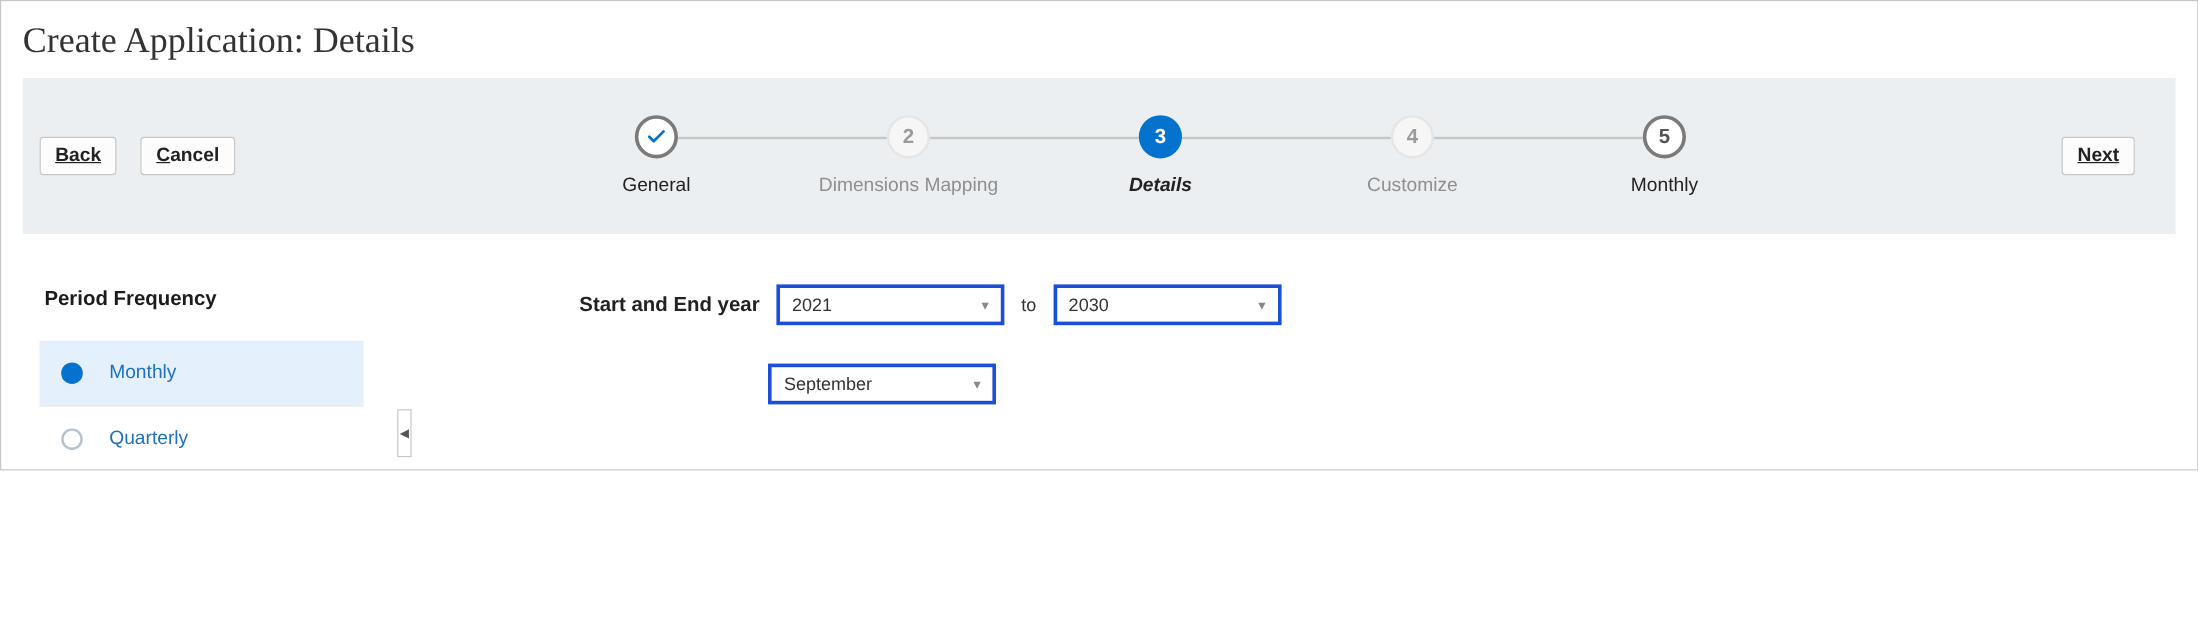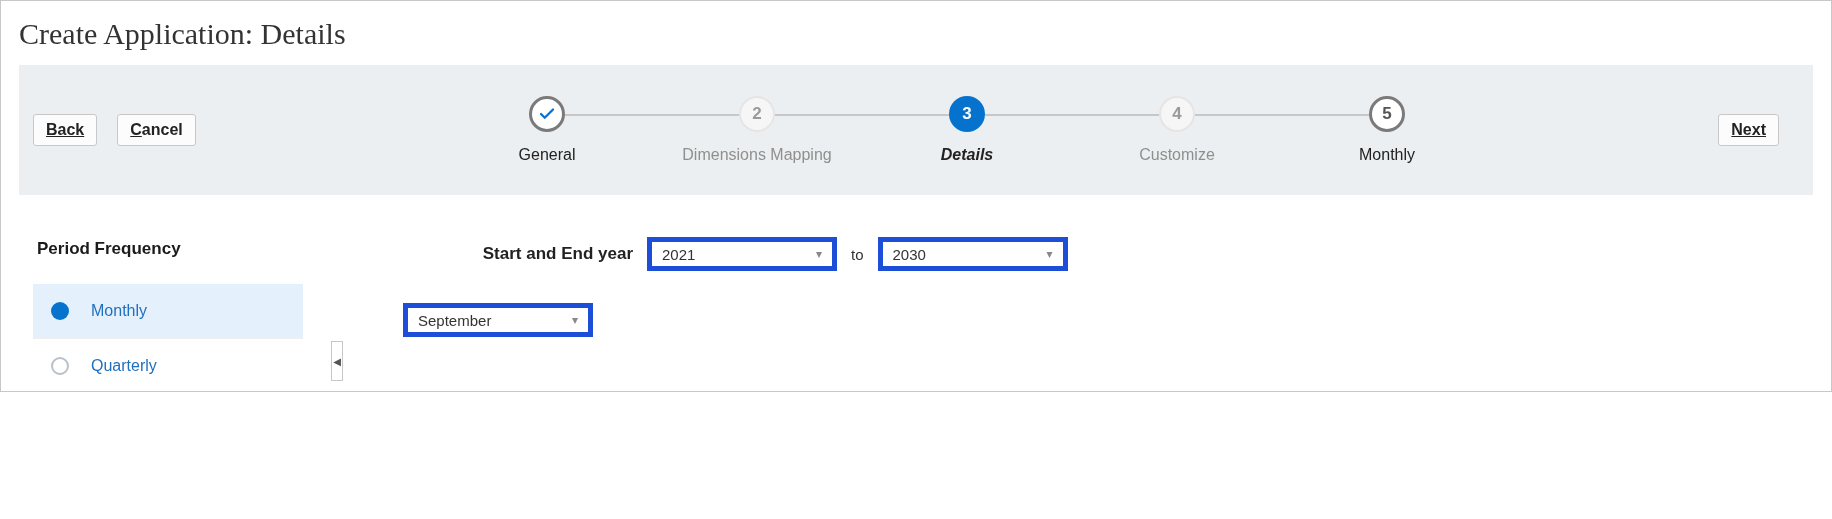--- a/index.html
+++ b/index.html
@@ -139,28 +139,28 @@
     background:#fff;
     display:flex;
     align-items:center;
     justify-content:center;
     font-size:10px;
     color:#555;
     cursor:pointer;
   }
 
   .form-col { padding:24px 0 0 60px; }
-  .form-row { display:flex; align-items:center; margin-bottom:32px; }
+  .form-row { display:flex; align-items:center; margin-bottom:32px;justify-content:center; }
   .form-label {
     font-size:17px; font-weight:700; color:#222;
     width:230px; text-align:right; margin-right:14px;
   }
   .select {
     display:flex; align-items:center; justify-content:space-between;
-    border:5px solid #1d4ed8; height:34px;
+    border:3px solid #1d4ed8; height:34px;
     padding:0 10px; font-size:15px; color:#333;
     background:#fff; cursor:pointer;
   }
   .select .chev { color:#888; font-size:12px; }
   .sel-w { width:190px; }
   .to-label { margin:0 14px; font-size:15px; color:#333; }
 </style>
 </head>
 <body>
 

